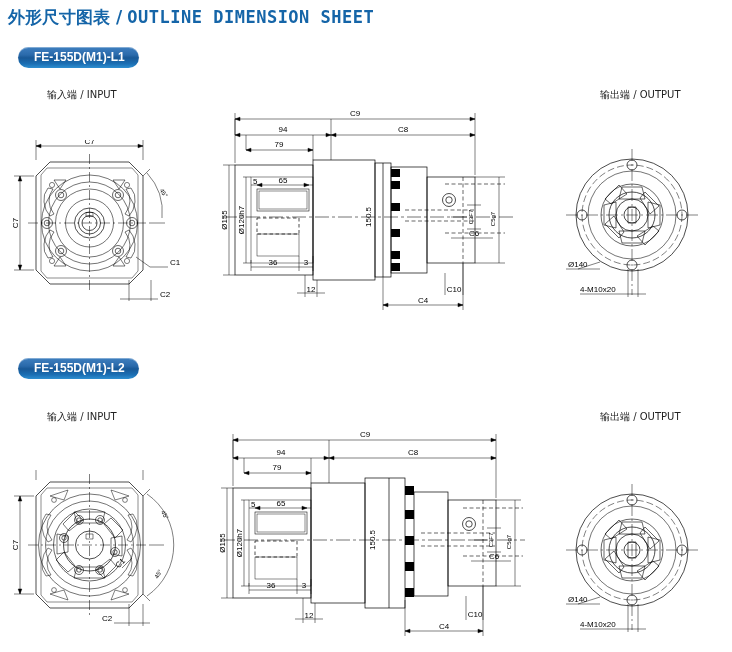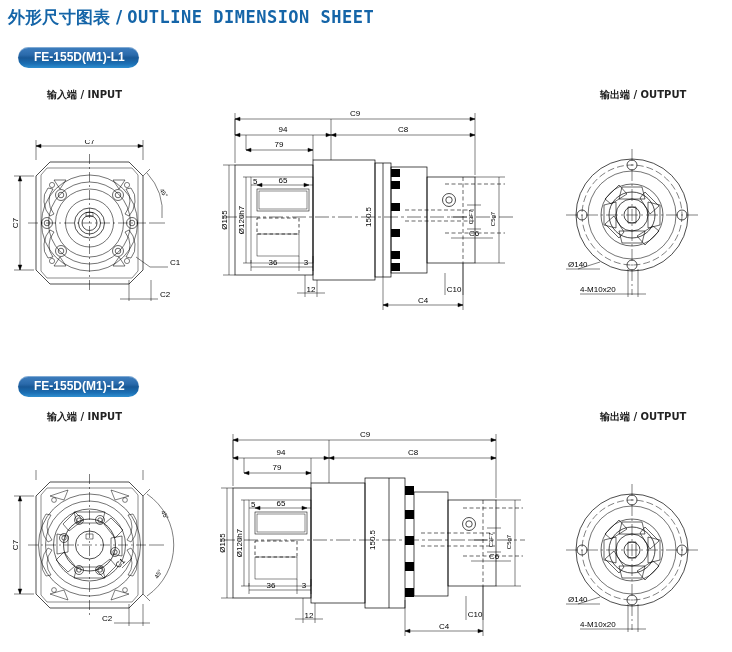--- a/index.html
+++ b/index.html
@@ -59,21 +59,20 @@
     box-shadow: inset 0 1px 0 rgba(255,255,255,0.35);
   }
 
   
   .col-label {
     position: absolute;
     font-size: 10px;
     color: #222;
     white-space: nowrap;
     font-family: "DejaVu Sans", sans-serif;
-    font-weight: bold;
   }
 
   
   .dwg {
     position: absolute;
   }
   .dwg svg { display: block; }
 
   
   .dimtxt {
@@ -396,21 +395,21 @@
 
       <g stroke="#000" stroke-width="0.5" fill="none">
         <line x1="68" y1="124" x2="68" y2="152"></line>
         <line x1="78" y1="124" x2="78" y2="152"></line>
         <line x1="20" y1="149" x2="86" y2="149"></line>
       </g>
       <text class="dimtxt" x="20" y="147">4-M10x20</text>
     </svg>
   </div>
 
-  <div class="badge" style="left:18px; top:376px;">FE-155D(M1)-L2</div>
+  <div class="badge" style="left:18px; top:358px;">FE-155D(M1)-L2</div>
 
   <div class="col-label" style="left:47px; top:410px;">输入端 / INPUT</div>
   <div class="col-label" style="left:600px; top:410px;">输出端 / OUTPUT</div>
 
   <div class="dwg" style="left:10px; top:470px;">
     <svg width="185" height="175" viewBox="0 0 185 175">
       <g fill="none" stroke="#000" stroke-width="0.7">
         <path d="M40,12 L119,12 L133,26 L133,124 L119,138 L40,138 L26,124 L26,26 Z"></path>
         <path d="M37,18 L122,18 L128,25 L128,125 L122,132 L37,132 L31,125 L31,25 Z" stroke-width="0.45"></path>
         <circle cx="79.5" cy="75" r="51" stroke-width="0.55"></circle>

